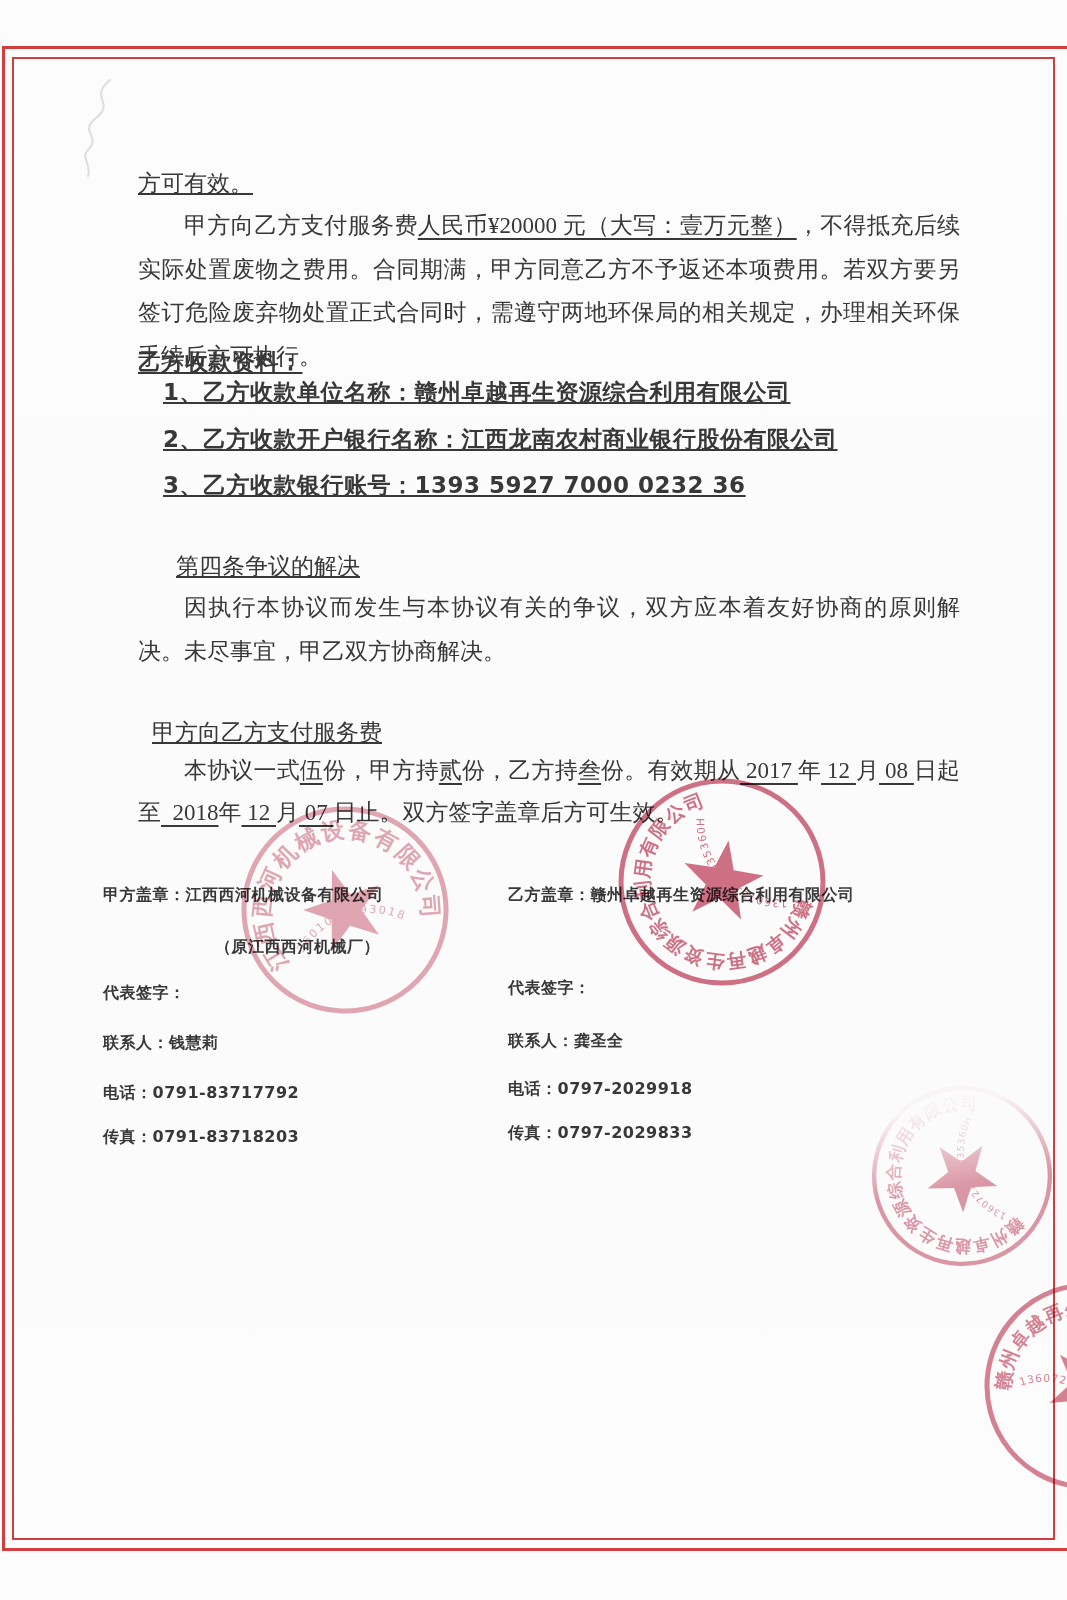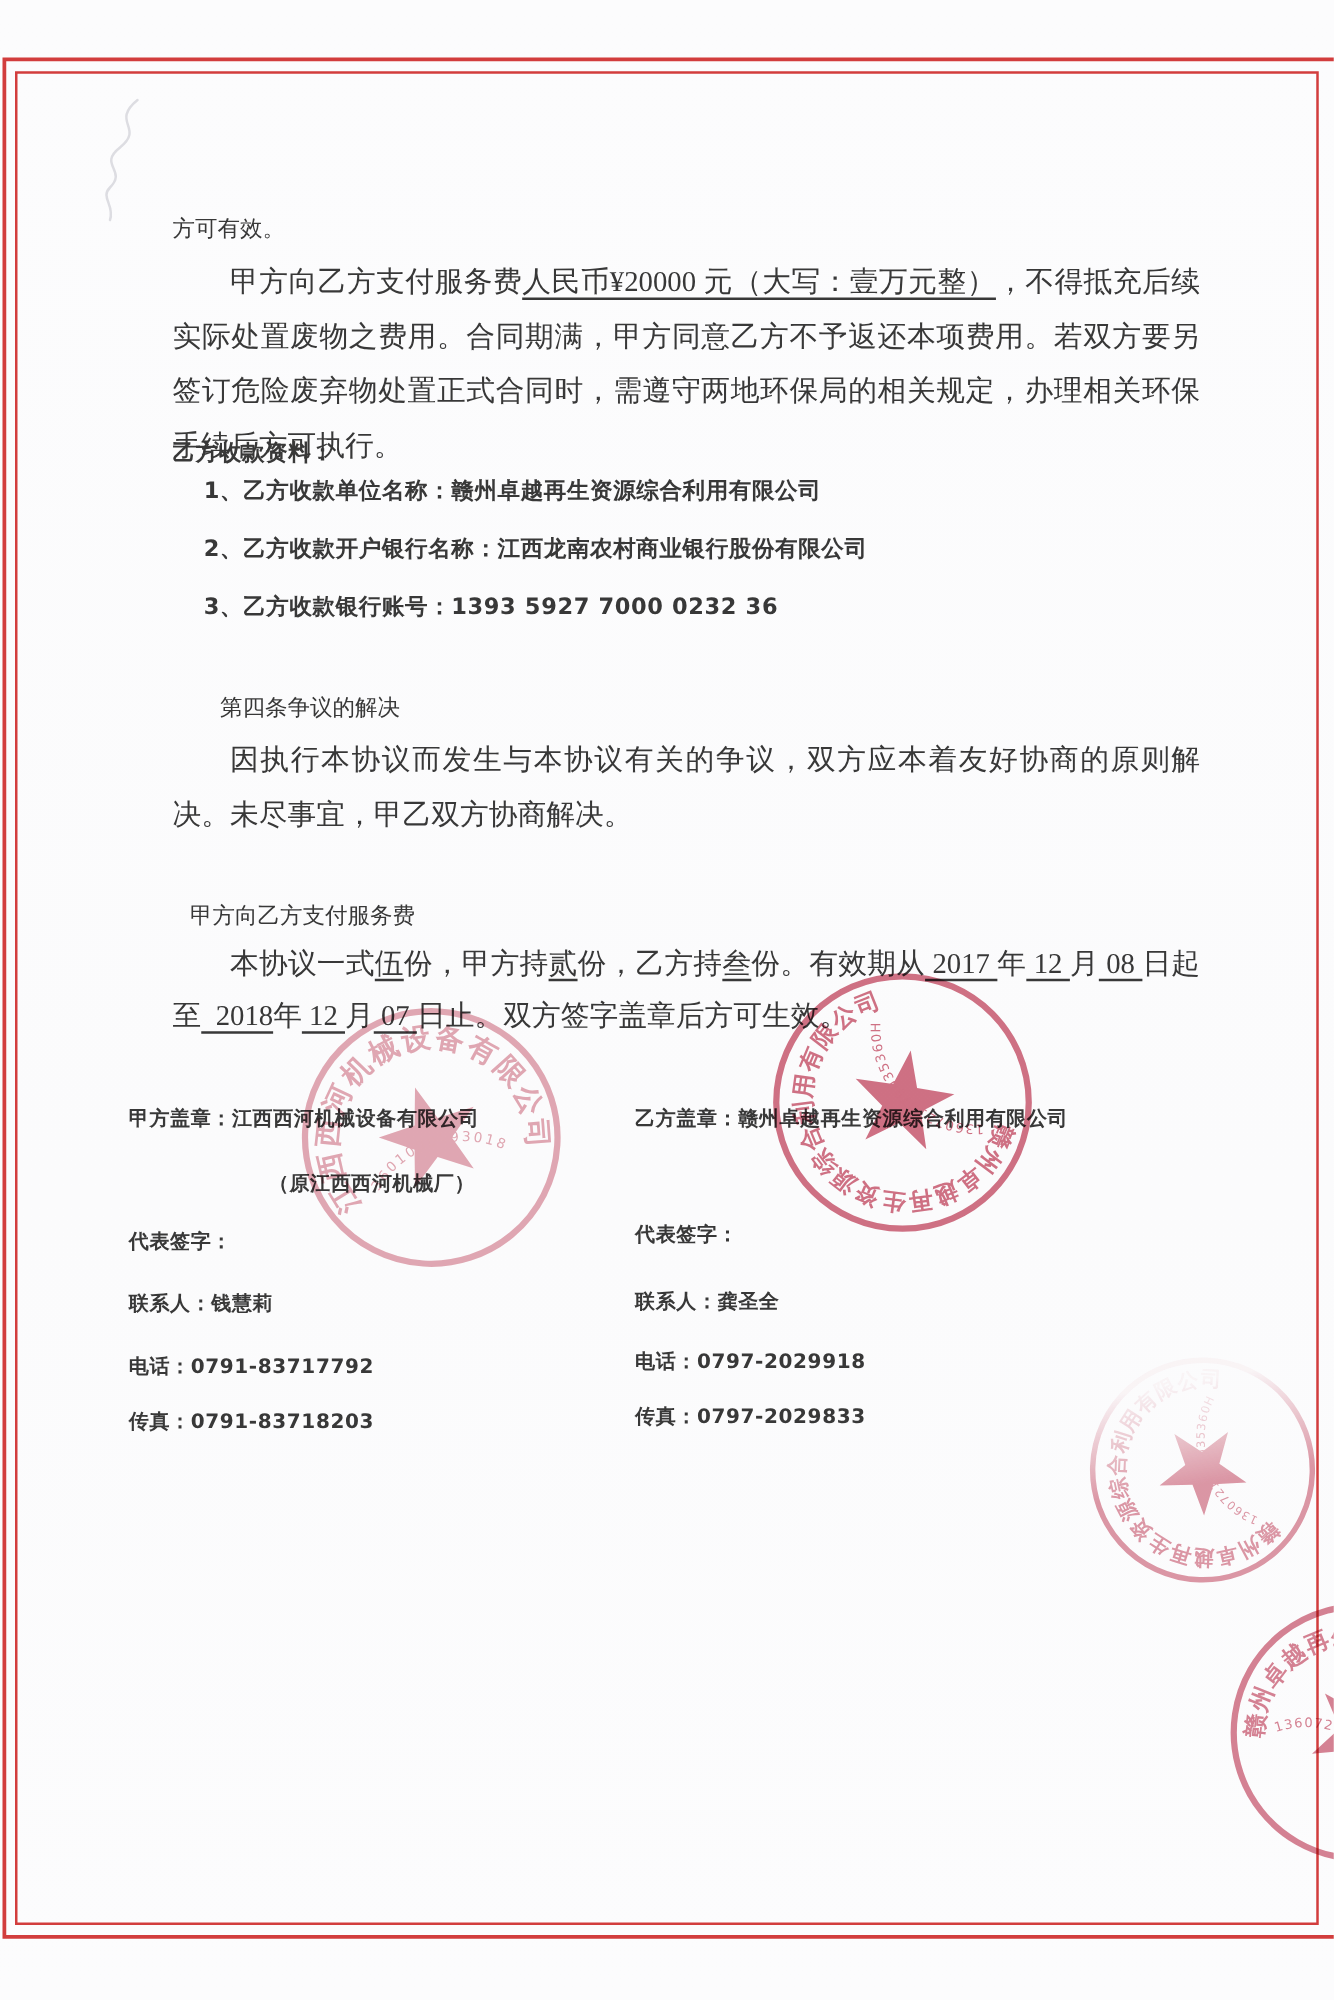--- a/index.html
+++ b/index.html
@@ -11,21 +11,21 @@
   }
   .sheet{position:absolute;inset:0;background:
     linear-gradient(180deg,#fcfcfd 0%,#fbfbfc 60%,#fcfcfd 100%);}
   
   .frame-outer{position:absolute;left:2px;top:46px;width:1070px;height:1505px;
     border:3px solid #d23d3d;box-sizing:border-box;}
   .frame-inner{position:absolute;left:12px;top:57px;width:1043px;height:1483px;
     border:2px solid #d23d3d;box-sizing:border-box;}
   
   .abs{position:absolute;}
-  .t{font-size:18px;line-height:43px;white-space:nowrap;}
+  .t{font-size:23px;line-height:43px;white-space:nowrap;text-decoration:underline;}
   .para{font-size:23px;line-height:43.5px;text-align:justify;text-indent:2em;
     white-space:normal;}
   .hei{font-family:"DejaVu Sans","Liberation Sans",sans-serif;font-weight:700;
     letter-spacing:.5px;text-align:center;}
   .u{text-decoration:underline;text-decoration-thickness:1.5px;text-underline-offset:5px;}
   .sig-line{font-size:16px;line-height:26px;white-space:nowrap;}
   
   .stamp{position:absolute;mix-blend-mode:multiply;}
   .stamp svg{overflow:visible;display:block;}
   .st-co{font-family:"DejaVu Sans","Liberation Sans",sans-serif;font-weight:700;}

